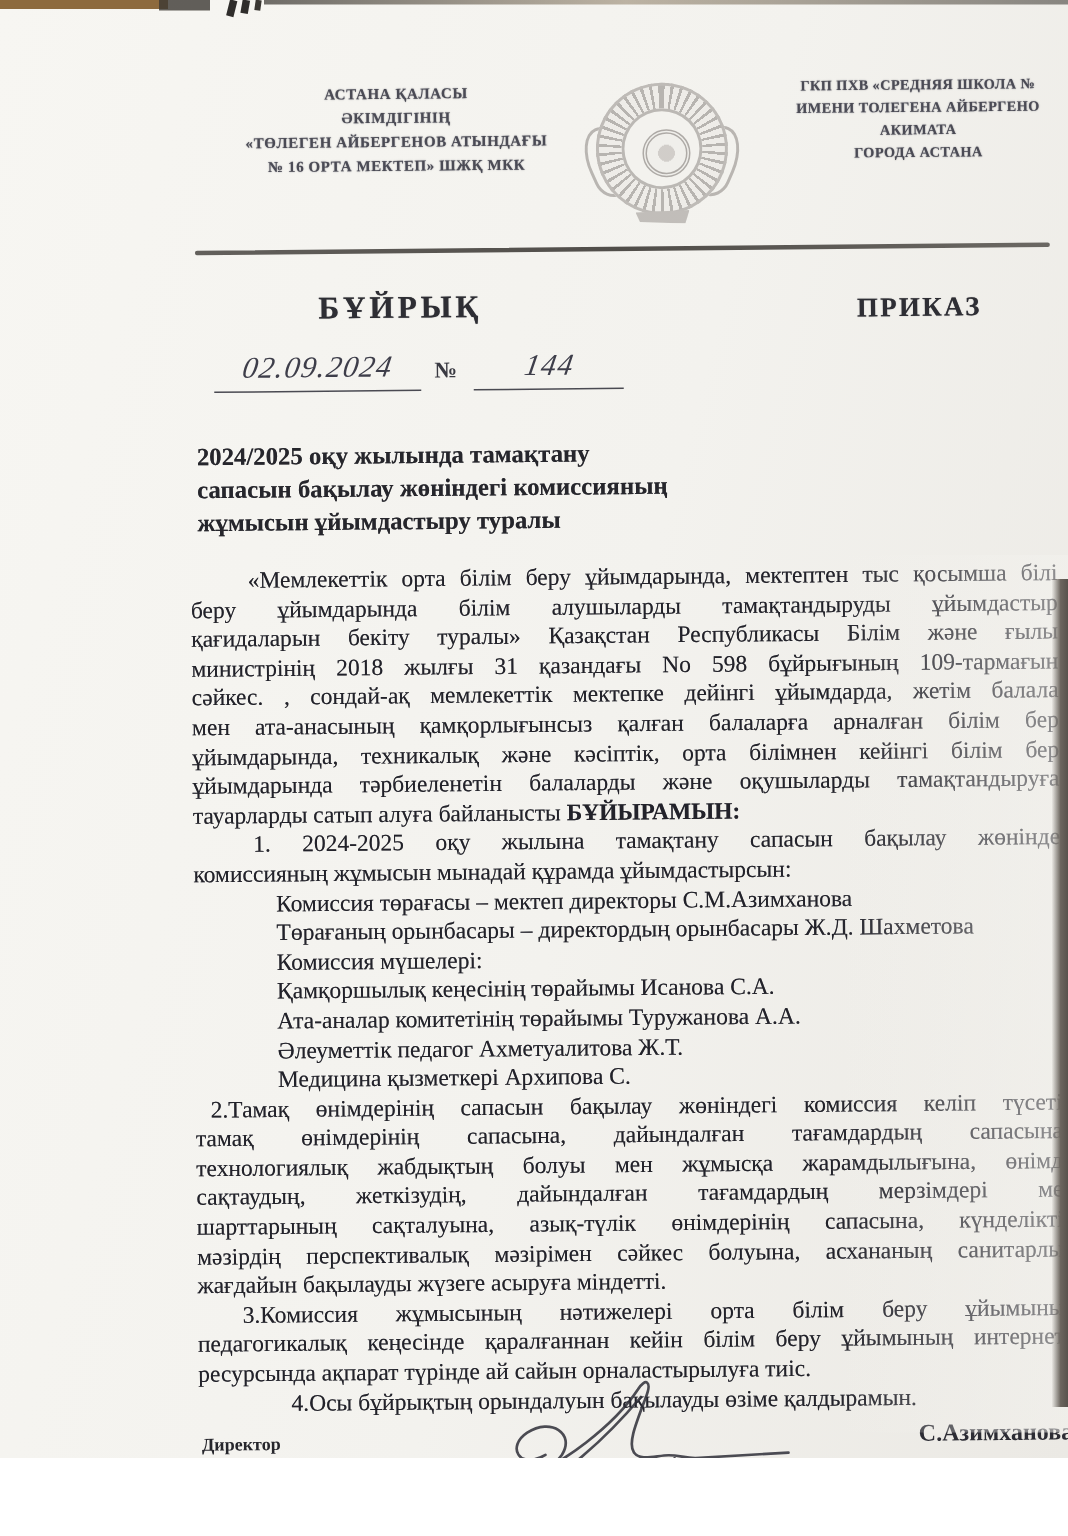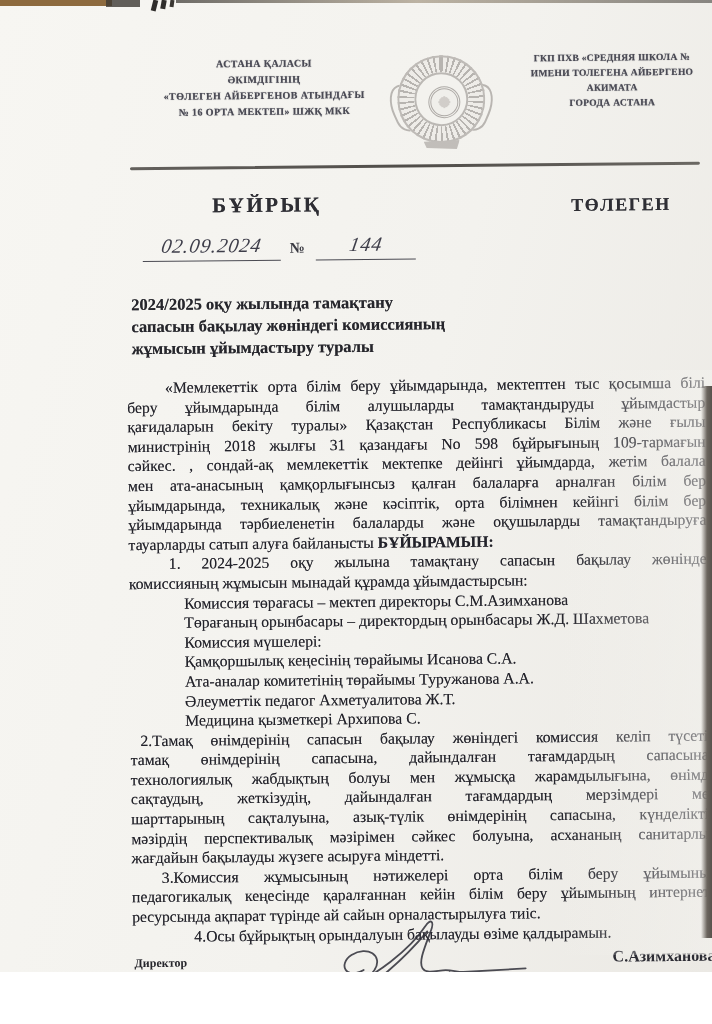--- a/index.html
+++ b/index.html
@@ -117,21 +117,21 @@
     <div class="org org-ru">
       <div>ГКП ПХВ «СРЕДНЯЯ ШКОЛА №</div>
       <div>ИМЕНИ ТОЛЕГЕНА АЙБЕРГЕНО</div>
       <div>АКИМАТА</div>
       <div>ГОРОДА АСТАНА</div>
     </div>
 
     <div class="rule"></div>
 
     <div class="title-kk">БҰЙРЫҚ</div>
-    <div class="title-ru">ТӨЛЕГЕН</div>
+    <div class="title-ru">ПРИКАЗ</div>
 
     <div class="date-row">
       <div class="u-date">
         <span class="hand">02.09.2024</span>
       </div>
       <span class="no-sign">№</span>
       <div class="u-num">
         <span class="hand">144</span>
       </div>
     </div>

